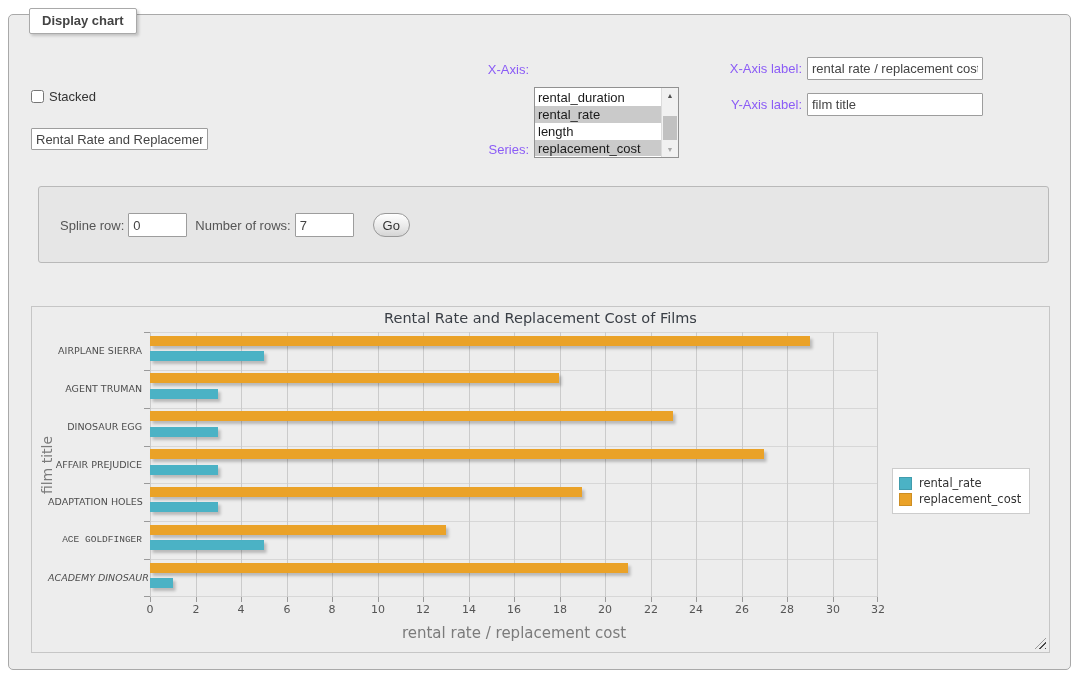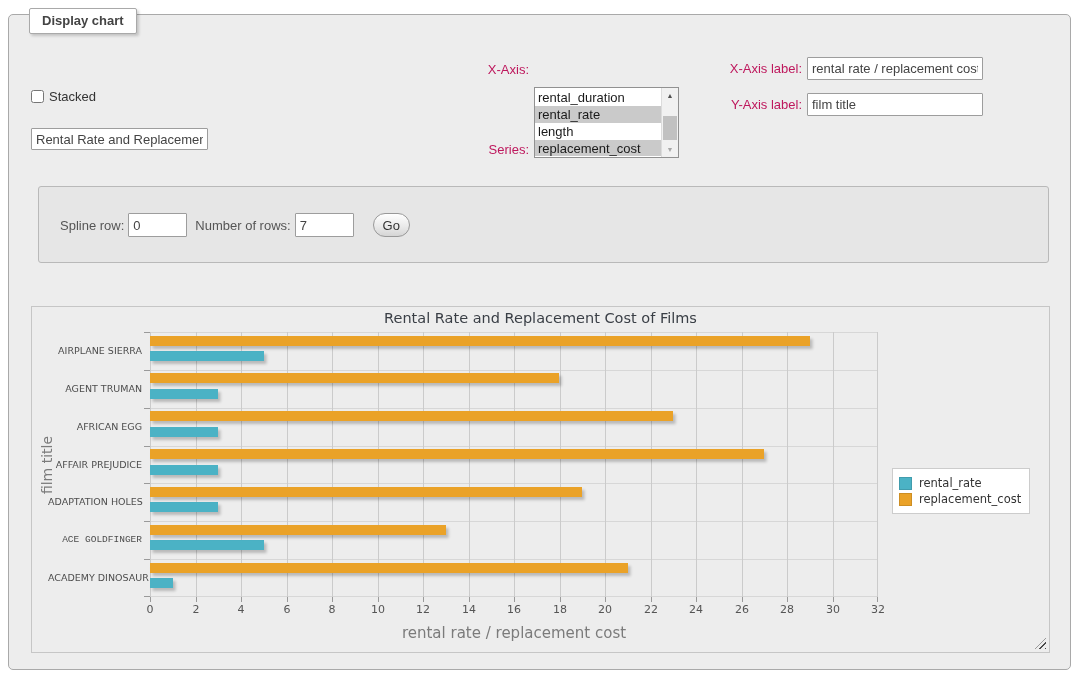--- a/index.html
+++ b/index.html
@@ -20,21 +20,21 @@
     border: 1px solid #a9a9a9; padding: 4px 12px 5px 12px;
     font-weight: bold; color: #444; font-size: 13px;
     box-shadow: 2px 2px 3px rgba(0,0,0,0.18); border-radius: 2px;
   }
   
   .radio-row { position: absolute; left: 22px; top: 42px; display: flex; align-items: center; color: #333; }
   .radio-item { display: inline-flex; align-items: center; margin-right: 9px; cursor: default; }
   .radio-item input { width: 13px; height: 13px; margin: 0 4px 0 0; accent-color: #555; }
   .check-row { position: absolute; left: 22px; top: 74px; display: flex; align-items: center; color: #333; }
   .check-row input { width: 13px; height: 13px; margin: 0 5px 0 0; accent-color: #555; }
-  .ctl-label { position: absolute; width: 100px; text-align: right; color: #be185d; }
+  .ctl-label { position: absolute; width: 100px; text-align: right; color: #8b5cf6; }
   input[type="text"] {
     border: 1px solid #9d9d9d; background: #fff; color: #444;
     font-family: "Liberation Sans", sans-serif; font-size: 13px;
     padding: 0 4px; border-radius: 1px;
   }
   .title-input { position: absolute; left: 22px; top: 113px; width: 177px; height: 22px; }
   .select-box {
     position: absolute; left: 525px; top: 43px; width: 151px; height: 24px;
     background: #fff; border: 1px solid #919191; display: flex;
     align-items: center; justify-content: space-between; padding: 0 7px 0 6px;
@@ -230,25 +230,25 @@
         <div class="xtick-label" style="left: 511px;">18</div>
         <div class="xtick-label" style="left: 556px;">20</div>
         <div class="xtick-label" style="left: 602px;">22</div>
         <div class="xtick-label" style="left: 647px;">24</div>
         <div class="xtick-label" style="left: 693px;">26</div>
         <div class="xtick-label" style="left: 738px;">28</div>
         <div class="xtick-label" style="left: 784px;">30</div>
         <div class="xtick-label" style="left: 829px;">32</div>
         <div class="cat-label" style="top: 37.9286px;">AIRPLANE SIERRA</div>
         <div class="cat-label" style="top: 75.7857px;">AGENT TRUMAN</div>
-        <div class="cat-label" style="top: 113.643px;">AFRICAN EGG</div>
+        <div class="cat-label" style="top: 113.643px;">DINOSAUR EGG</div>
         <div class="cat-label" style="top: 151.5px;">AFFAIR PREJUDICE</div>
         <div class="cat-label" style="top: 189.357px;">ADAPTATION HOLES</div>
         <div class="cat-label" style="top: 227.214px; font-family: Liberation Mono, monospace;">ACE GOLDFINGER</div>
-        <div class="cat-label" style="top: 265.071px;">ACADEMY DINOSAUR</div>
+        <div class="cat-label" style="top: 265.071px; font-style: italic;">ACADEMY DINOSAUR</div>
       </div>
     <div class="x-axis-title">rental rate / replacement cost</div>
     <div class="chart-legend">
         <div class="legend-row">
           <span class="legend-swatch" style="background: rgb(75, 178, 197);"></span>
           <span class="legend-text">rental_rate</span>
         </div>
         <div class="legend-row">
           <span class="legend-swatch" style="background: rgb(234, 162, 40);"></span>
           <span class="legend-text">replacement_cost</span>

